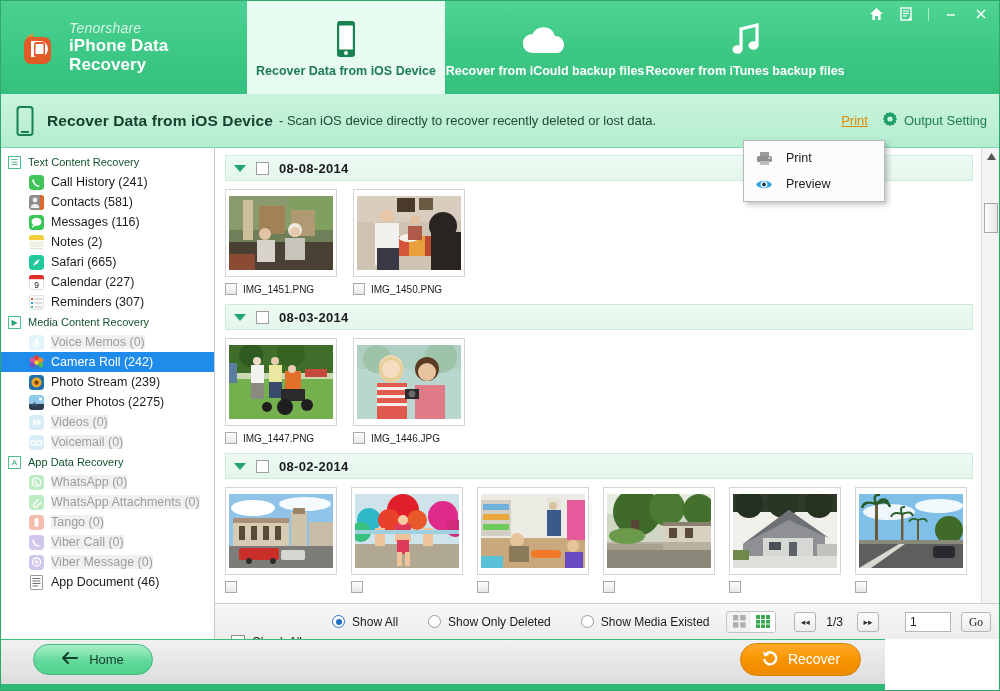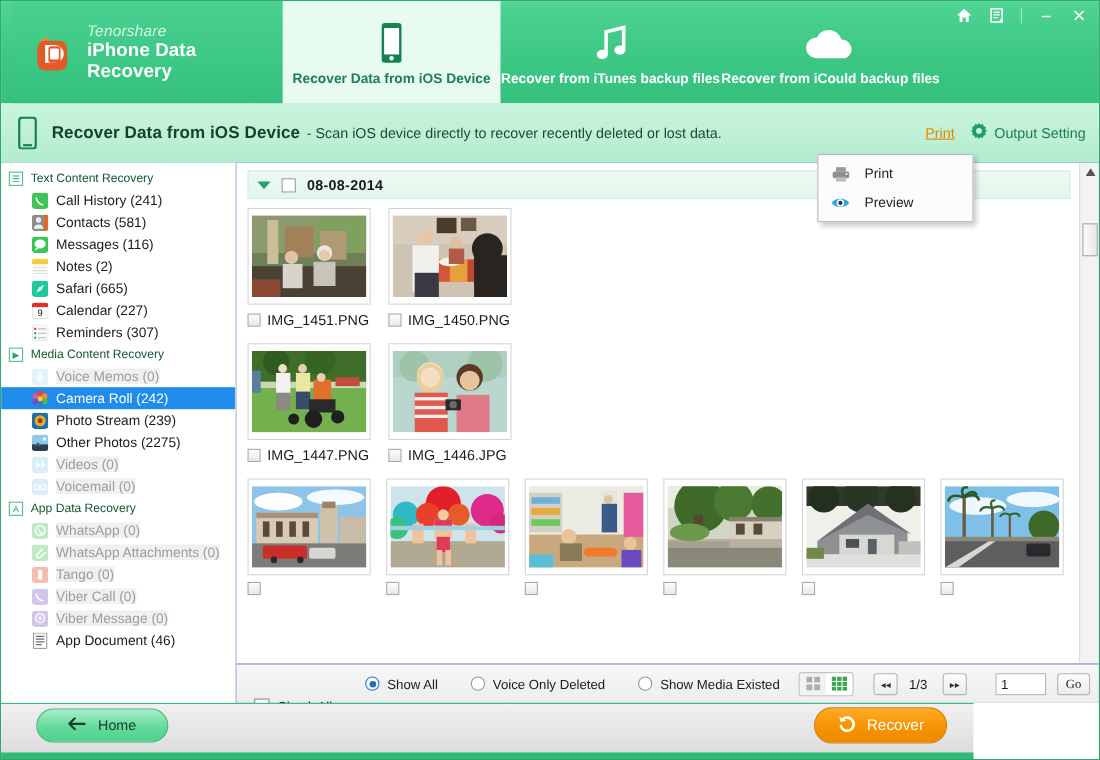--- a/index.html
+++ b/index.html
@@ -14,21 +14,21 @@
     width: 1000px; height: 691px;
     border: 1px solid #2fa86a;
     background: #fff;
     overflow: hidden;
   }
 
   
   .header {
     position: absolute; left: 0; top: 0; width: 998px; height: 93px;
     background: linear-gradient(to bottom, #4fd493 0%, #3fc987 45%, #35c07e 100%);
-    display: flex; align-items: stretch; padding-left: 10px;
+    display: flex; align-items: stretch;
   }
   .brand {
     width: 246px; height: 93px;
     display: flex; align-items: center; gap: 11px;
     padding-left: 17px;
     background: linear-gradient(to bottom, #4bd091 0%, #3ec986 50%, #36c07f 100%);
     position: relative;
   }
   .brand-logo { width: 40px; height: 40px; position: relative; flex: 0 0 auto; }
   .brand-text { display: flex; flex-direction: column; line-height: 1.12; }
@@ -155,21 +155,21 @@
     width: 15px; height: 15px; flex: 0 0 auto; border-radius: 3px;
     position: relative; overflow: hidden;
   }
   .row-label { font-size: 12.5px; color: #1c1c1c; white-space: nowrap; }
   .row.dim .row-label { color: #9d9d9d; background: #f0f0f0; }
   .row.dim .row-ico { opacity: .45; }
 
   
   .content {
     flex: 1 1 auto; height: 491px; position: relative;
-    background: #1d4ed8; display: flex; flex-direction: column;
+    background: #f9a8d4; display: flex; flex-direction: column;
   }
   .scrollarea {
     position: absolute; left: 0; top: 0; right: 18px; bottom: 36px;
     overflow: hidden; background: #fff;
     padding: 4px 0 0 6px;
   }
   .date-bar {
     height: 26px; margin: 3px 8px 0 4px;
     background: linear-gradient(to bottom,#eefaf3 0%, #e2f6ec 100%);
     border: 1px solid #cfead9;
@@ -197,21 +197,21 @@
   }
   .thumb-img { width: 104px; height: 74px; display: block; }
   .cell-foot {
     display: flex; align-items: center; gap: 6px; margin-top: 6px;
   }
   .file-cb {
     width: 12px; height: 12px; border: 1px solid #a9a9a9;
     background: linear-gradient(to bottom,#fdfdfd,#e8e8e8);
     flex: 0 0 auto; cursor: pointer;
   }
-  .file-name { font-size: 13px; color: #1a1a1a; white-space: nowrap; }
+  .file-name { font-size: 10px; color: #1a1a1a; white-space: nowrap; }
 
   
   .vscroll {
     position: absolute; right: 0; top: 0; width: 18px; bottom: 36px;
     background: #f3f3f3; border-left: 1px solid #dcdcdc;
   }
   .vs-arrow {
     width: 18px; height: 17px; display: flex;
     align-items: center; justify-content: center; cursor: pointer;
     color: #555;
@@ -329,38 +329,38 @@
         <span class="tab-icon">
           <svg width="26" height="40" viewBox="0 0 26 40">
             <rect x="4" y="2" width="18" height="36" rx="3" fill="#17824f"></rect>
             <rect x="6.2" y="6.5" width="13.6" height="24" fill="#ffffff"></rect>
             <circle cx="13" cy="34" r="2" fill="#ffffff"></circle>
           </svg>
         </span>
         <span class="tab-label">Recover Data from iOS Device</span>
       </div>
 
+      <div class="tab tab-icloud">
+        <span class="tab-icon">
+          <svg width="54" height="40" viewBox="0 0 54 40">
+            <path d="M14 34 a9.5 9.5 0 0 1 0.6 -19 a12 12 0 0 1 22.4 2 a8.7 8.7 0 0 1 3 17 z" fill="#ffffff"></path>
+          </svg>
+        </span>
+        <span class="tab-label">Recover from iCould backup files</span>
+      </div>
+
       <div class="tab tab-itunes">
         <span class="tab-icon">
           <svg width="36" height="40" viewBox="0 0 36 40">
             <path d="M14 30 V10 L30 6 V26" stroke="#ffffff" stroke-width="3.2" fill="none" stroke-linecap="round"></path>
             <ellipse cx="10.5" cy="30.5" rx="5" ry="4.2" fill="#ffffff"></ellipse>
             <ellipse cx="26.5" cy="26.5" rx="5" ry="4.2" fill="#ffffff"></ellipse>
           </svg>
         </span>
         <span class="tab-label">Recover from iTunes backup files</span>
-      </div>
-
-      <div class="tab tab-icloud">
-        <span class="tab-icon">
-          <svg width="54" height="40" viewBox="0 0 54 40">
-            <path d="M14 34 a9.5 9.5 0 0 1 0.6 -19 a12 12 0 0 1 22.4 2 a8.7 8.7 0 0 1 3 17 z" fill="#ffffff"></path>
-          </svg>
-        </span>
-        <span class="tab-label">Recover from iCould backup files</span>
       </div>
     </div>
 
     <div class="winctl">
       <span class="wbtn">
         <svg width="15" height="14" viewBox="0 0 15 14">
             <path d="M7.5 1 L14 7 H11.6 V13 H9 V9 H6 V13 H3.4 V7 H1 Z" fill="#ffffff"></path>
           </svg>
       </span>
       <span class="wbtn">
@@ -672,20 +672,25 @@
                 <rect x="74" y="36" width="30" height="38" fill="#2a2420"></rect>
               </svg>
             </div>
             <div class="cell-foot">
               <span class="file-cb"></span>
               <span class="file-name">IMG_1450.PNG</span>
             </div>
           </div>
         </div>
 
+        <div class="date-bar">
+          <span class="caret"></span>
+          <span class="date-cb"></span>
+          <span class="date-label">08-03-2014</span>
+        </div>
         <div class="thumbs">
           <div class="cell">
             <div class="thumb-box">
               <svg class="thumb-img" viewBox="0 0 104 74">
                 <rect width="104" height="74" fill="#6fae4a"></rect>
                 <rect x="0" y="0" width="104" height="30" fill="#3f6e2a"></rect>
                 <rect x="0" y="28" width="104" height="6" fill="#c8d8b0"></rect>
                 <rect x="0" y="34" width="104" height="40" fill="#74b04e"></rect>
                 <circle cx="22" cy="10" r="12" fill="#2f5a20"></circle>
                 <circle cx="62" cy="8" r="14" fill="#356322"></circle>
@@ -731,20 +736,25 @@
                 <circle cx="55" cy="49" r="3.4" fill="#6a6a6a"></circle>
               </svg>
             </div>
             <div class="cell-foot">
               <span class="file-cb"></span>
               <span class="file-name">IMG_1446.JPG</span>
             </div>
           </div>
         </div>
 
+        <div class="date-bar">
+          <span class="caret"></span>
+          <span class="date-cb"></span>
+          <span class="date-label">08-02-2014</span>
+        </div>
         <div class="thumbs">
           <div class="cell">
             <div class="thumb-box">
               <svg class="thumb-img" viewBox="0 0 104 74">
                 <rect width="104" height="74" fill="#8fc3e8"></rect>
                 <ellipse cx="24" cy="14" rx="22" ry="8" fill="#ffffff"></ellipse>
                 <ellipse cx="76" cy="10" rx="26" ry="7" fill="#f4fafe"></ellipse>
                 <rect x="4" y="24" width="56" height="28" fill="#d8cbb4"></rect>
                 <rect x="4" y="24" width="56" height="5" fill="#a8907a"></rect>
                 <rect x="10" y="32" width="6" height="14" fill="#5a4a3a"></rect>
@@ -909,21 +919,21 @@
         <div class="tb-item" style="margin-right:30px;margin-top:40px;">
           <span class="tb-cb"></span>
           <span>Check All</span>
         </div>
         <div class="tb-item" style="margin-right:30px;">
           <span class="radio on"></span>
           <span>Show All</span>
         </div>
         <div class="tb-item" style="margin-right:30px;">
           <span class="radio"></span>
-          <span>Voice Only Deleted</span>
+          <span>Show Only Deleted</span>
         </div>
         <div class="tb-item">
           <span class="radio"></span>
           <span>Show Media Existed</span>
         </div>
 
         <span class="tb-spacer"></span>
 
         <div class="viewtoggle" style="margin-right:18px;">
           <span class="vt">

